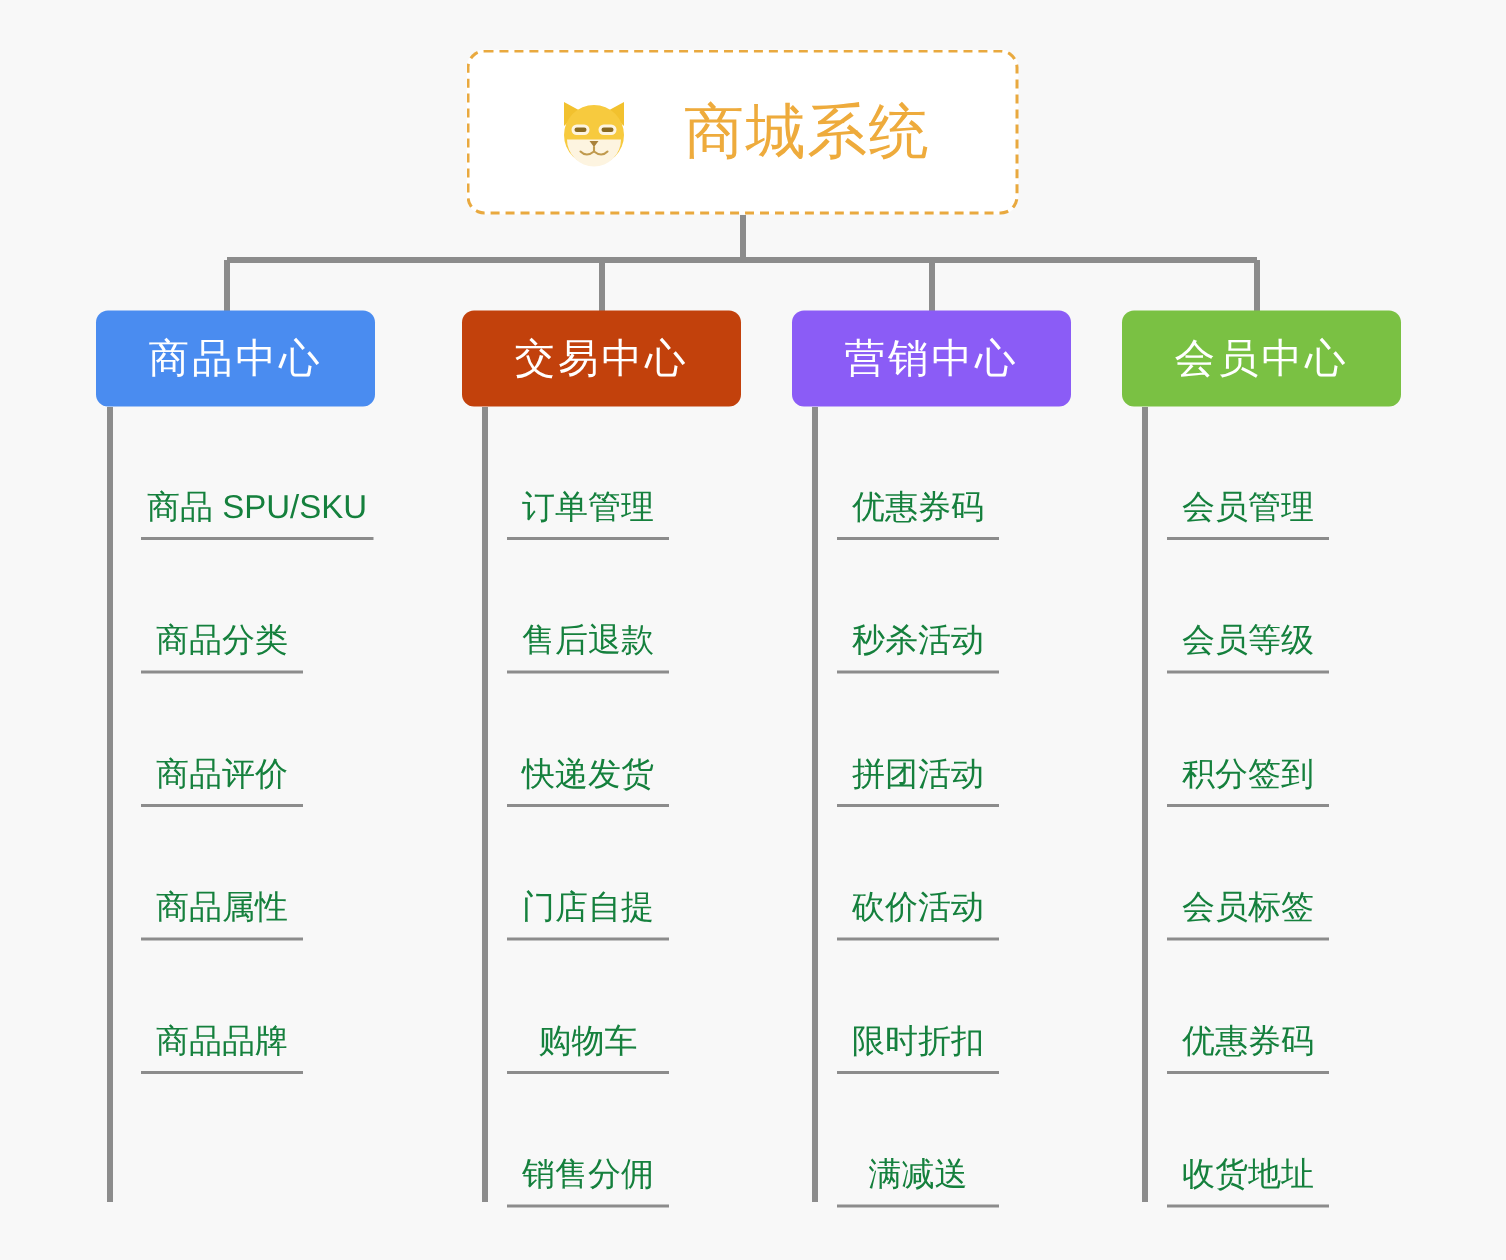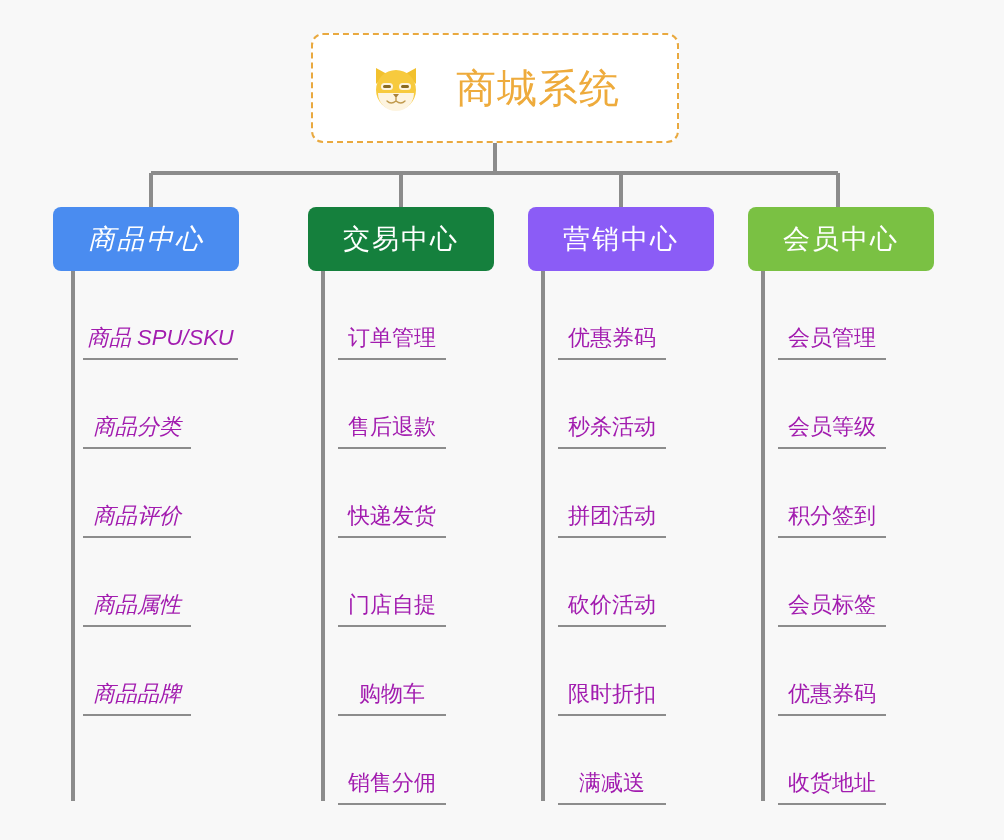--- a/index.html
+++ b/index.html
@@ -89,21 +89,21 @@
   .leaf {
     position: relative;
     height: 89px;
     display: flex;
     align-items: flex-end;
     padding-left: 30px;
   }
 
   .leaf-label {
     font-size: 22px;
-    color: #a21caf;
+    color: #15803d;
     line-height: 1;
     padding-bottom: 9px;
     padding-left: 4px;
     padding-right: 4px;
     border-bottom: 2px solid #8c8c8c;
     white-space: nowrap;
     min-width: 108px;
     text-align: center;
   }
 </style>
@@ -146,21 +146,21 @@
       <rect x="13" y="21" width="8" height="3" rx="1.5" fill="#8a6a21"></rect>
       <rect x="31" y="21" width="8" height="3" rx="1.5" fill="#8a6a21"></rect>
 
       <path d="M23,30 L29,30 L26,34 Z" fill="#a9813a"></path>
 
       <path d="M26,34 L26,37 M26,37 q-5,4 -9,0 M26,37 q5,4 9,0" stroke="#c09a4e" stroke-width="1.4" fill="none" stroke-linecap="round"></path>
     </svg>
     <span class="root-title">商城系统</span>
   </div>
 
-  <div class="branch" style="left:53px; width:186px;font-style:italic;">
+  <div class="branch" style="left:64px; width:186px;">
     <div class="branch-header" style="background:#4a8cf0;">
       <span>商品中心</span>
     </div>
     <div class="branch-list">
       <div class="leaf">
         <span class="leaf-label">商品 SPU/SKU</span>
       </div>
       <div class="leaf">
         <span class="leaf-label">商品分类</span>
       </div>
@@ -170,21 +170,21 @@
       <div class="leaf">
         <span class="leaf-label">商品属性</span>
       </div>
       <div class="leaf">
         <span class="leaf-label">商品品牌</span>
       </div>
     </div>
   </div>
 
   <div class="branch" style="left:308px; width:186px;">
-    <div class="branch-header" style="background:#15803d;">
+    <div class="branch-header" style="background:#c2410c;">
       <span>交易中心</span>
     </div>
     <div class="branch-list">
       <div class="leaf">
         <span class="leaf-label">订单管理</span>
       </div>
       <div class="leaf">
         <span class="leaf-label">售后退款</span>
       </div>
       <div class="leaf">

